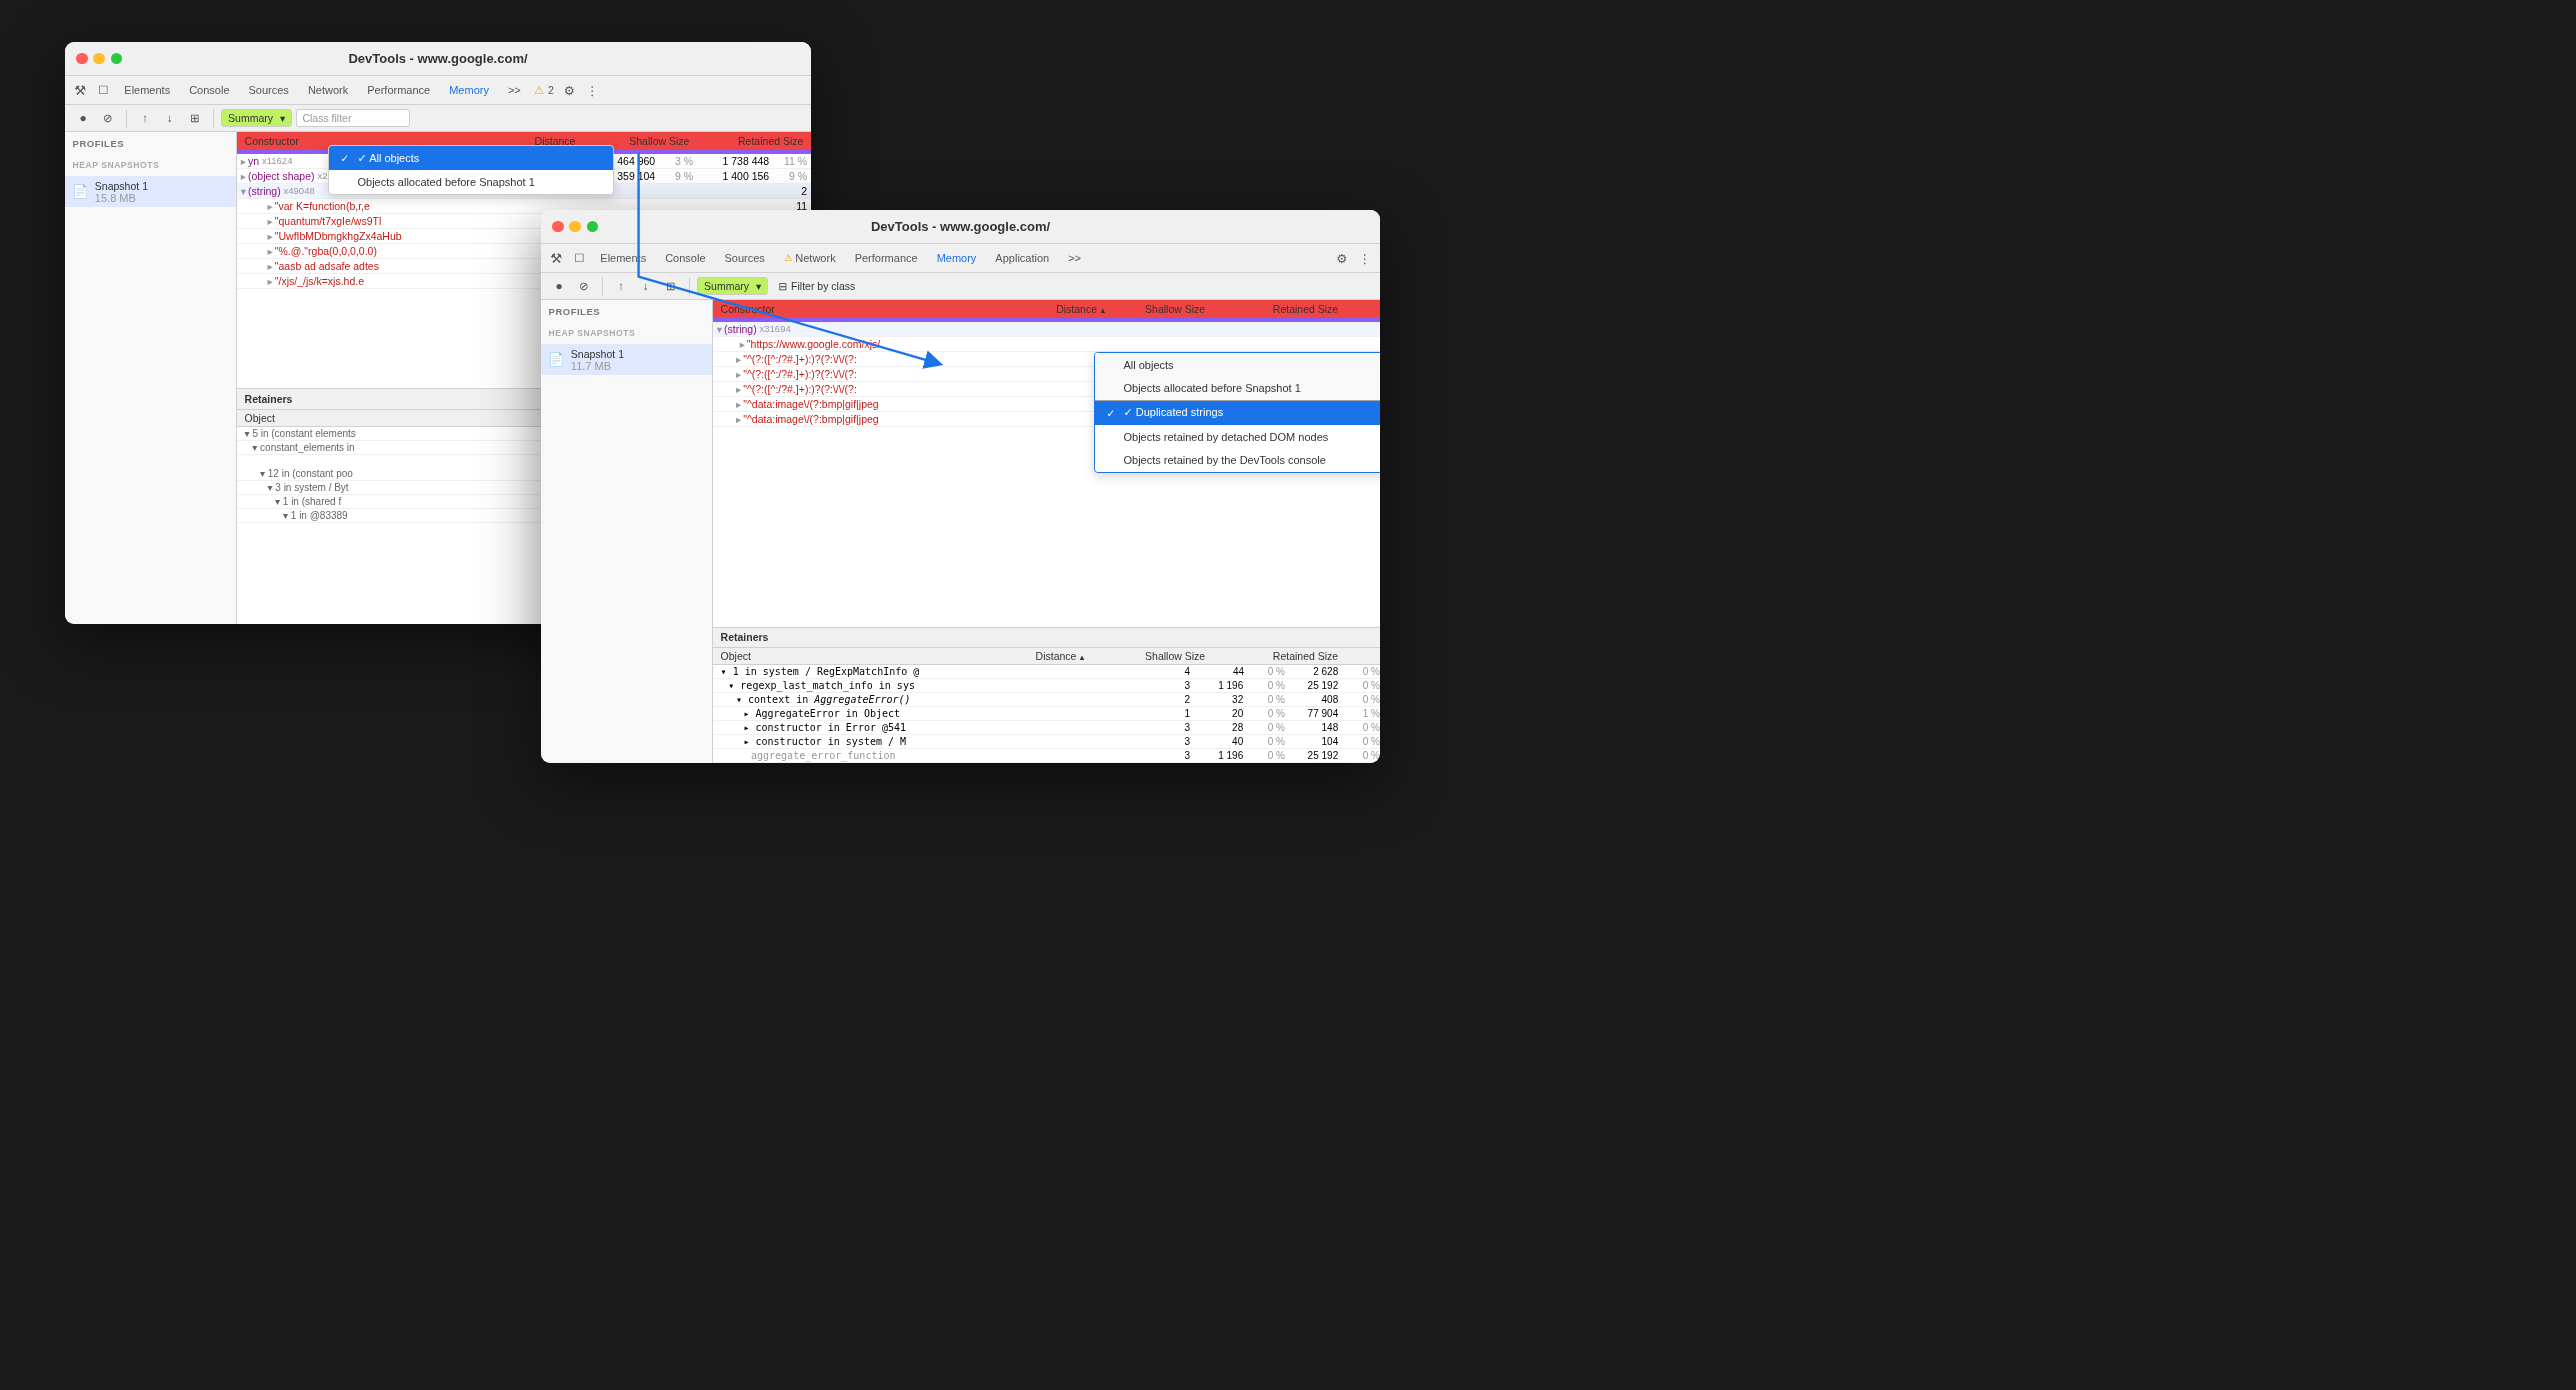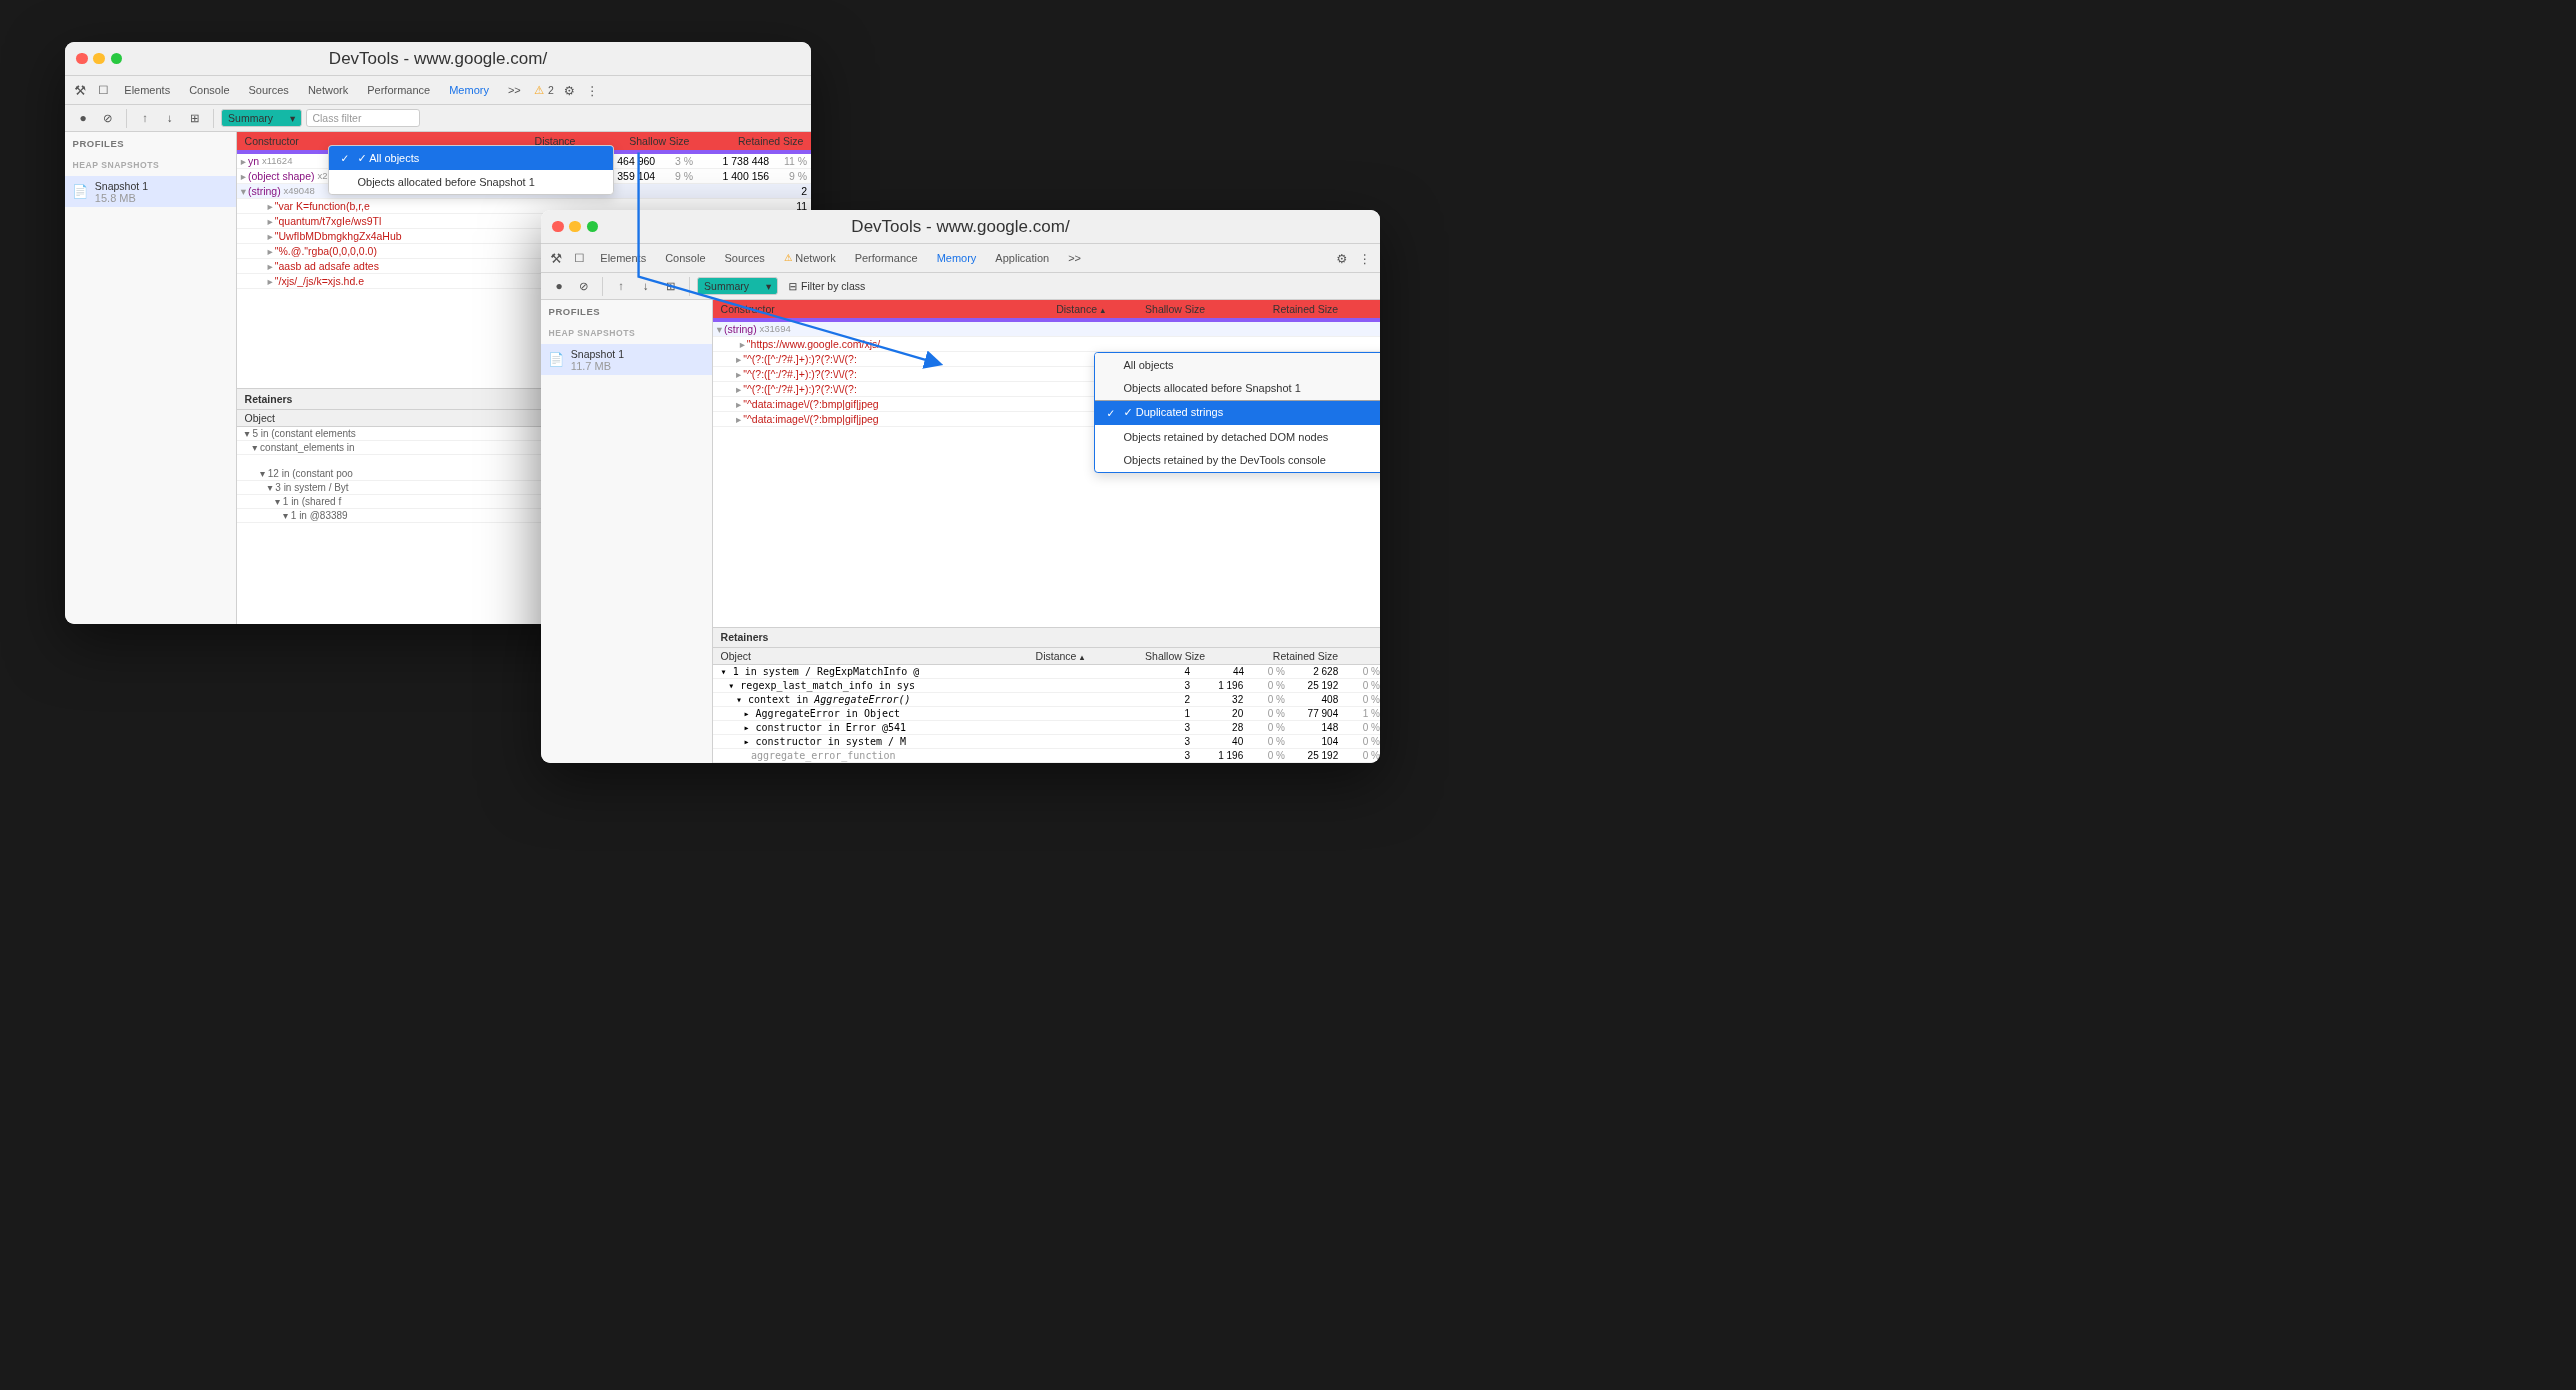--- a/index.html
+++ b/index.html
@@ -46,23 +46,23 @@
       width: 11.4px;
       height: 11.4px;
       border-radius: 50%;
       border: none;
     }
     .window-btn.close { background: #ff5f57; }
     .window-btn.minimize { background: #ffbd2e; }
     .window-btn.maximize { background: #28c840; }
 
     .window-title {
-      font-size: 17px;
+      font-size: 13px;
       color: #333;
-      font-weight: 400;
+      font-weight: 700;
     }
 
     .toolbar-icon {
       width: 23px;
       height: 23px;
       display: flex;
       align-items: center;
       justify-content: center;
       border-radius: 2.9px;
       cursor: pointer;
@@ -126,23 +126,23 @@
       cursor: pointer;
       color: #555;
       font-size: 11.4px;
       border: none;
       background: none;
     }
 
     .summary-dropdown {
       display: flex;
       align-items: center;
-      gap: 17px;
+      gap: 7px;
       padding: 1.9px 5.7px;
-      background: #14b8a6;
+      background: #bef264;
       border: 1px solid #ccc;
       border-radius: 2.9px;
       cursor: pointer;
       font-size: 10.5px;
       color: #333;
     }
 
     .filter-input {
       padding: 1.9px 5.7px;
       background: white;

